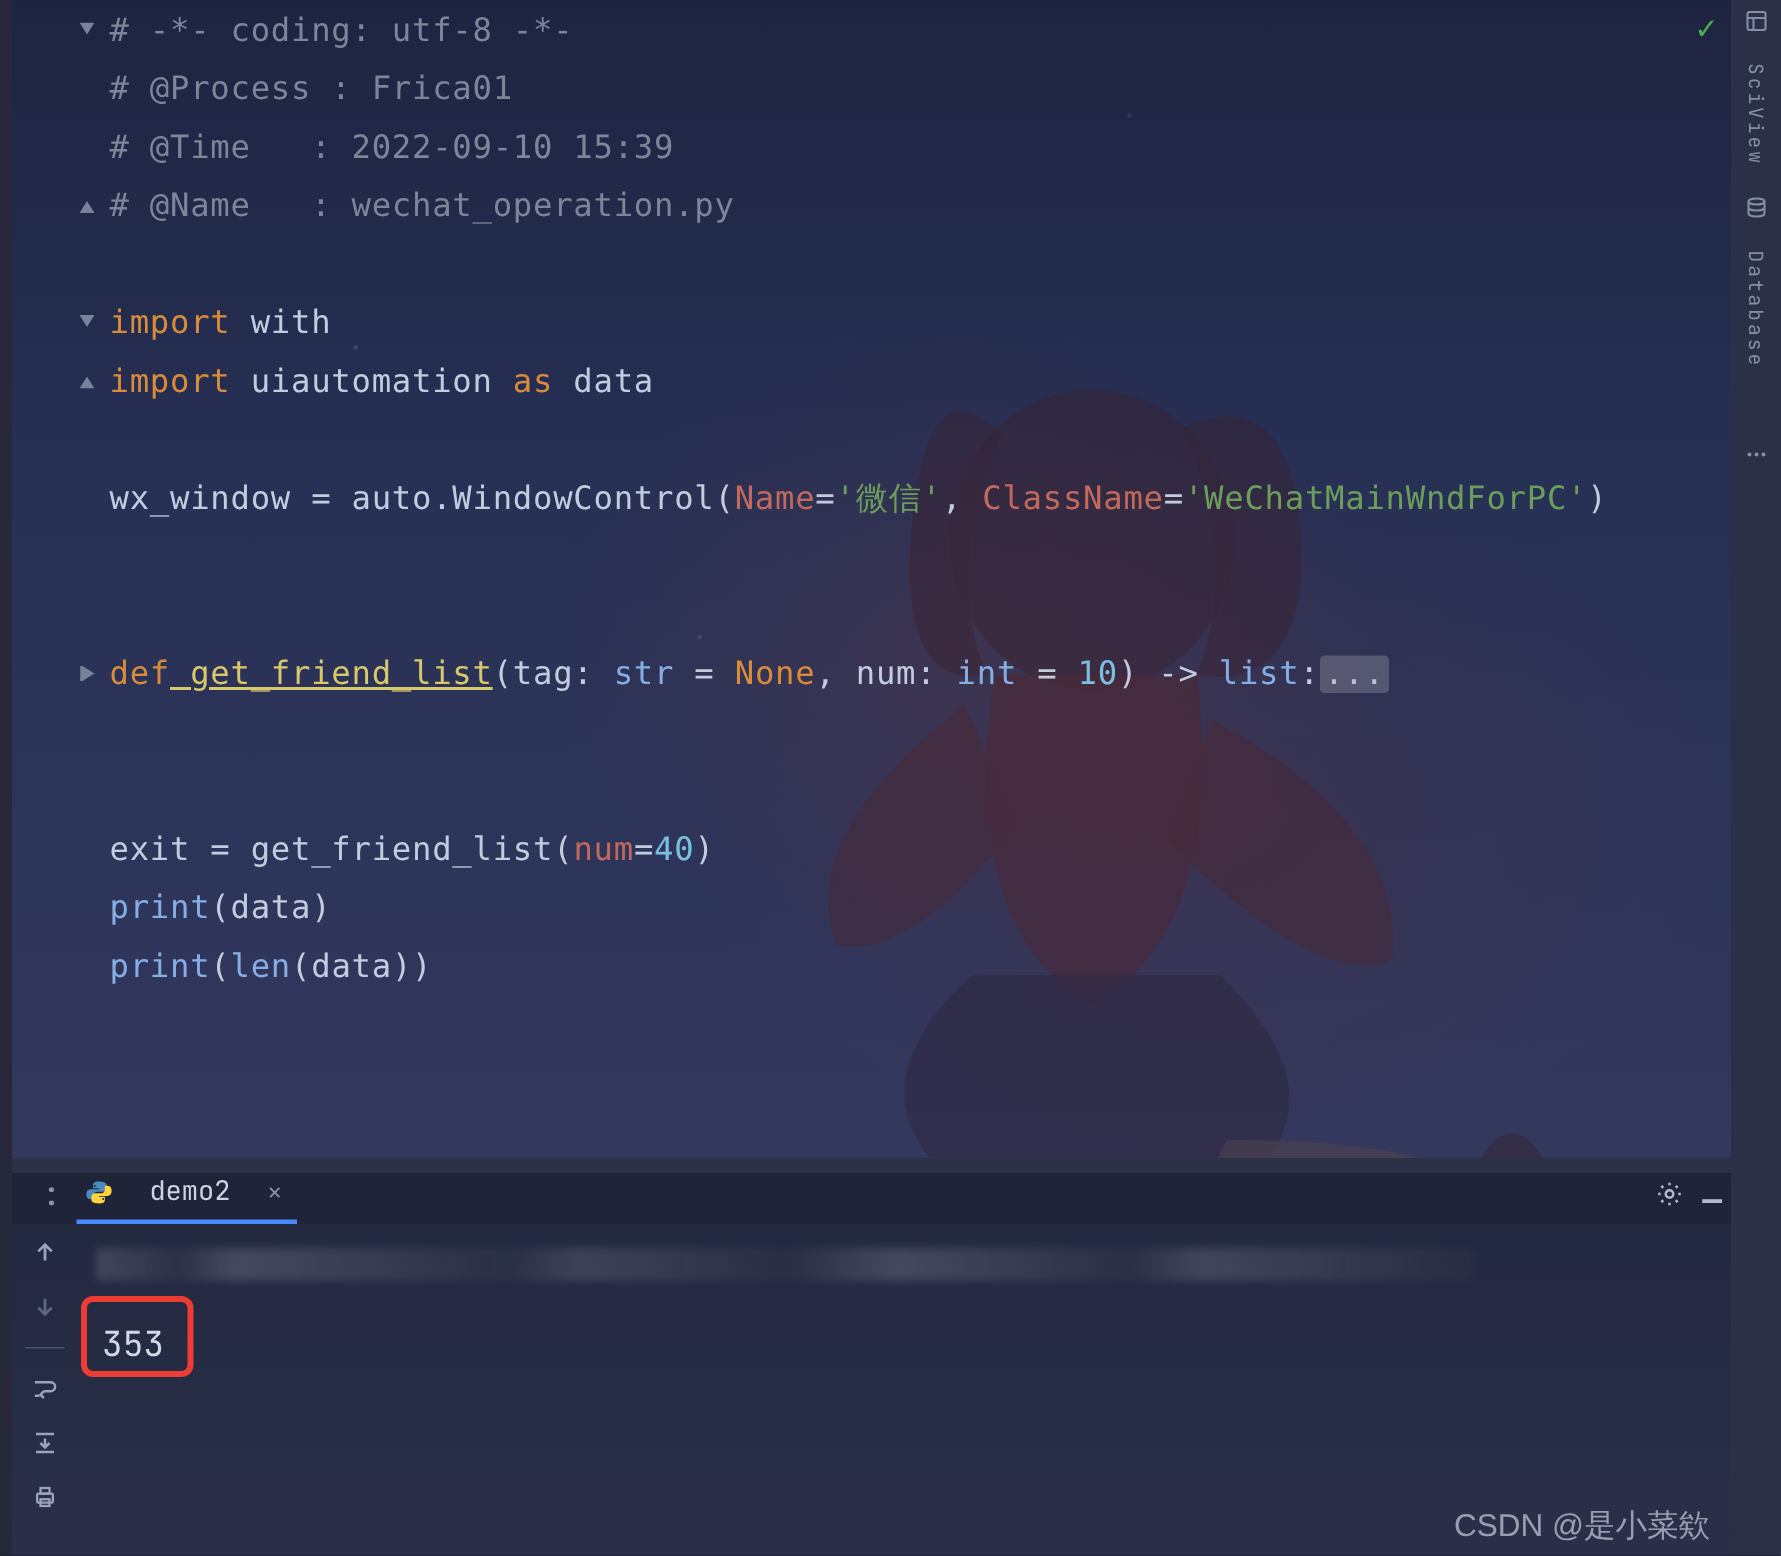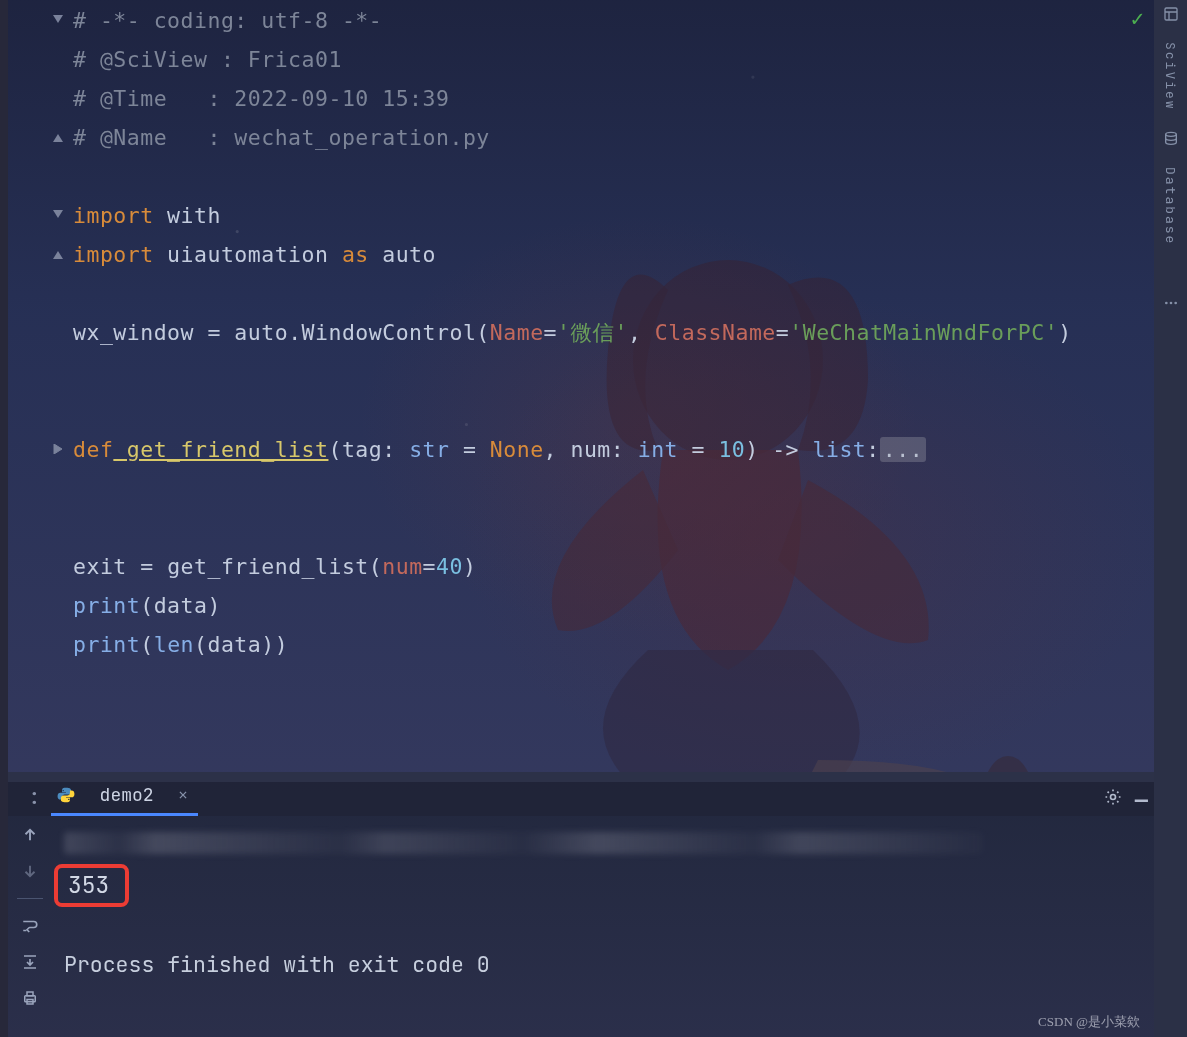--- a/index.html
+++ b/index.html
@@ -176,31 +176,31 @@
         rgba(200,200,210,0.16) 35%, rgba(200,200,210,0.03) 50%,
         rgba(200,200,210,0.2) 58%, rgba(200,200,210,0.04) 75%,
         rgba(200,200,210,0.18) 80%, rgba(200,200,210,0.02) 100%);
     filter: blur(3px);
     border-radius: 4px;
   }
   .red-box {
     display:inline-block;
     border: 4px solid #ec3c34;
     border-radius: 8px;
-    padding: 1px 16px 2px 10px;
+    padding: 12px 16px 2px 10px;
     margin-left: -10px;
     line-height: 32px;
     font-size: 23px;
     color:#d2d8e5;
   }
   .watermark {
     position:absolute; right: 14px; bottom: 6px;
     color: rgba(230,232,240,0.6);
-    font-size: 13px;
-    font-family: Liberation Serif, serif;
+    font-size: 21px;
+    font-family: Liberation Sans, sans-serif;
   }
 
   .character {
     position:absolute;
     left: 460px; top: 200px;
     width: 560px; height: 760px;
     opacity: 0.55;
     pointer-events:none;
   }
 </style>
@@ -263,26 +263,26 @@
         <div class="fold"></div>
         <div class="fold has">
             <svg width="10" height="10">
               <path d="M1 0 V10 L9 5 Z" fill="#7a829b"></path>
               <path d="M1 0 V10 L9 5 Z" fill="none" stroke="#7a829b"></path>
             </svg>
           </div>
       </div>
 
 <pre class="code"><span class="cm"># -*- coding: utf-8 -*-</span>
-<span class="cm"># @SciView : Frica01</span>
+<span class="cm"># @Process : Frica01</span>
 <span class="cm"># @Time   : 2022-09-10 15:39</span>
 <span class="cm"># @Name   : wechat_operation.py</span>
 
 <span class="kw">import</span><span class="id"> with</span>
-<span class="kw">import</span><span class="id"> uiautomation </span><span class="kw">as</span><span class="id"> auto</span>
+<span class="kw">import</span><span class="id"> uiautomation </span><span class="kw">as</span><span class="id"> data</span>
 
 <span class="id">wx_window </span><span class="op">=</span><span class="id"> auto.WindowControl(</span><span class="na">Name</span><span class="op">=</span><span class="st">'微信'</span><span class="op">, </span><span class="na">ClassName</span><span class="op">=</span><span class="st">'WeChatMainWndForPC'</span><span class="id">)</span>
 
 
 <span class="kw">def</span><span class="fn"> get_friend_list</span><span class="id">(tag: </span><span class="bi">str</span><span class="id"> = </span><span class="kc">None</span><span class="id">, num: </span><span class="bi">int</span><span class="id"> = </span><span class="nu">10</span><span class="id">) -&gt; </span><span class="bi">list</span><span class="id">:</span><span class="fold-ell">...</span>
 
 
 <span class="id">exit </span><span class="op">=</span><span class="id"> get_friend_list(</span><span class="na">num</span><span class="op">=</span><span class="nu">40</span><span class="id">)</span>
 <span class="bi">print</span><span class="id">(data)</span>
 <span class="bi">print</span><span class="id">(</span><span class="bi">len</span><span class="id">(data))</span>
@@ -342,21 +342,20 @@
                 <rect x="8" y="4" width="8" height="5"></rect>
                 <rect x="8" y="14" width="8" height="6"></rect>
               </svg>
             </span>
         </div>
 
         <div class="console-out">
           <div class="blur-row"></div>
           <div><span class="red-box">353</span></div>
           <div style="height:38px"></div>
-          <div>Process finished with exit code 0</div>
         </div>
       </div>
 
       <div class="watermark">CSDN @是小菜欸</div>
     </div>
   </div>
 
   <div class="scrollbar-right">
     <span class="sidebar-icon">
         <svg width="16" height="16" viewBox="0 0 24 24" fill="none" stroke="#8590a8" stroke-width="2">

